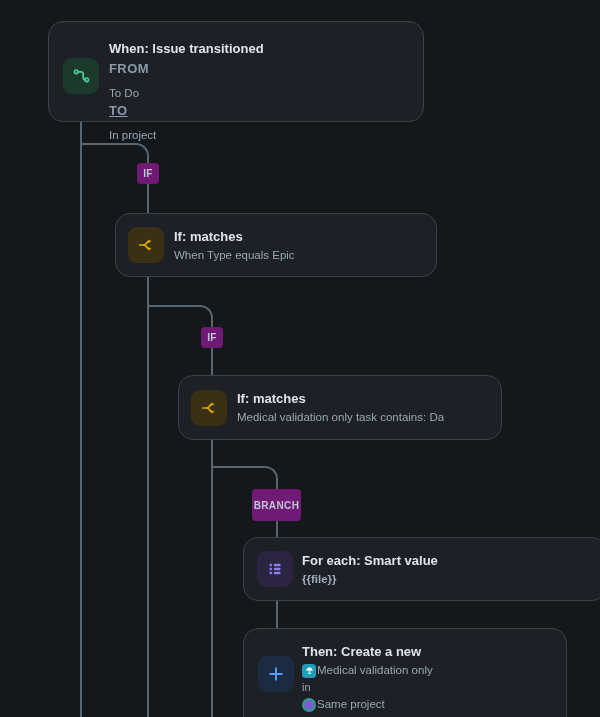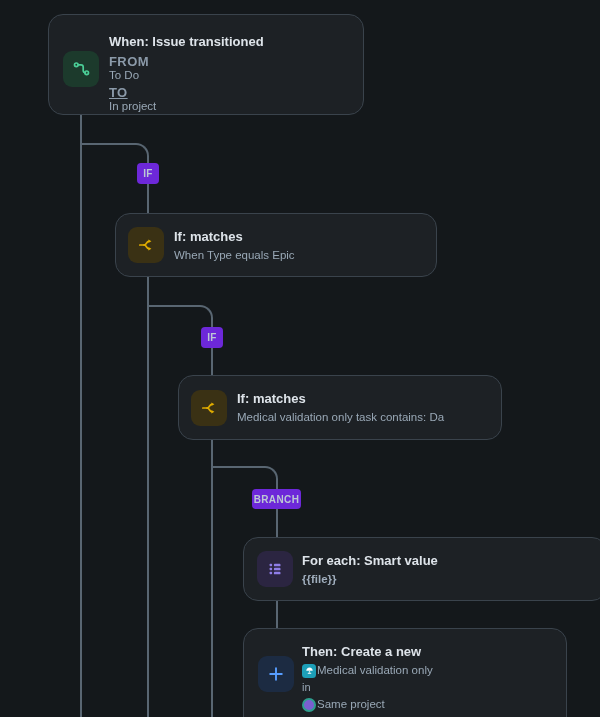--- a/index.html
+++ b/index.html
@@ -10,21 +10,21 @@
   }
   
   .vline { position:absolute; width:2px; background:#596672; }
   .elbow {
     position:absolute; box-sizing:border-box;
     border-top:2px solid #596672; border-right:2px solid #596672;
     border-top-right-radius:13px;
   }
   
   .badge {
-    position:absolute; background:#6d28d9; border-radius:4px;
+    position:absolute; background:#701a75; border-radius:4px;
     color:#bcc8d4; font-size:10px; font-weight:600; letter-spacing:.4px;
     display:flex; align-items:center; justify-content:center;
   }
   
   .card {
     position:absolute; box-sizing:border-box;
     background:#1d2125; border:1px solid #3a434c; border-radius:15px;
   }
   .iconbox {
     position:absolute; width:36px; height:36px; border-radius:9px;
@@ -36,21 +36,21 @@
   .iconbox.blue   { background:#1c2b42; }
   .content { position:absolute; left:58px; top:15px; right:12px; }
   .trigger-card .content { left:60px; top:19px; }
   .title { font-size:13px; line-height:16px; font-weight:600; color:#dee4ea; }
   .sub   { font-size:11.5px; line-height:15px; color:#99a8b6; }
   .sub.mt { margin-top:3px; }
   .sub.bold { font-weight:700; color:#9fadbc; }
   .caps  { font-size:13px; line-height:11px; font-weight:700; color:#8b9aa9; letter-spacing:.4px; }
   .caps.mt1 { margin-top:6px; }
   .caps.mt2 { margin-top:4px;text-decoration:underline; }
-  .val { margin-top:1px; }
+  .val { margin-top:12px; }
   
   .row { display:flex; align-items:center; gap:1px; margin-top:3px; }
   .type-icon {
     width:14px; height:14px; border-radius:3.5px; background:#1d9fb8;
     display:flex; align-items:center; justify-content:center; flex:none;
   }
   .project-avatar {
     width:14px; height:14px; border-radius:50%; box-sizing:border-box;
     background:#7a5fd0; border:2px solid #2e9e8f; flex:none;
   }
@@ -67,23 +67,23 @@
   <div class="vline" style="left:147px;top:277px;height:440px"></div>
   <div class="elbow" style="left:147px;top:305px;width:66px;height:25px"></div>
   <div class="vline" style="left:211px;top:347px;height:28px"></div>
   <div class="vline" style="left:211px;top:440px;height:277px"></div>
   <div class="elbow" style="left:211px;top:466px;width:67px;height:25px"></div>
   <div class="vline" style="left:276px;top:507px;height:30px"></div>
   <div class="vline" style="left:276px;top:601px;height:27px"></div>
 
   <div class="badge" style="left:137px;top:163px;width:22px;height:21px">IF</div>
   <div class="badge" style="left:201px;top:327px;width:22px;height:21px">IF</div>
-  <div class="badge" style="left:252px;top:489px;width:49px;height:20px">BRANCH</div>
+  <div class="badge" style="left:252px;top:489px;width:49px;height:32px">BRANCH</div>
 
-  <div class="card trigger-card" style="left:48px;top:14px;width:316px;height:101px">
+  <div class="card trigger-card" style="left:48px;top:21px;width:376px;height:101px">
     <span class="iconbox green" style="left:14px;top:36px">
       <svg width="20" height="20" viewBox="0 0 20 20" fill="none" stroke="#4bce97" stroke-width="1.7" stroke-linecap="round">
         <circle cx="5.3" cy="5.8" r="1.8"></circle>
         <path d="M7.2 5.8 H10 Q12.2 5.8 12.2 8 V11.6 Q12.2 13.8 14.4 13.8"></path>
         <circle cx="15.7" cy="13.8" r="1.8"></circle>
       </svg>
     </span>
     <div class="content">
       <div class="title">When: Issue transitioned</div>
       <div class="caps mt1">FROM</div>

